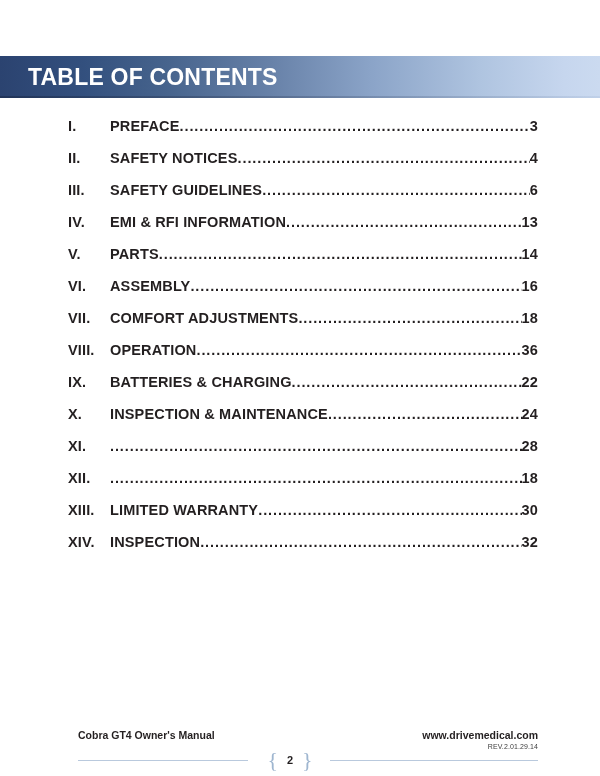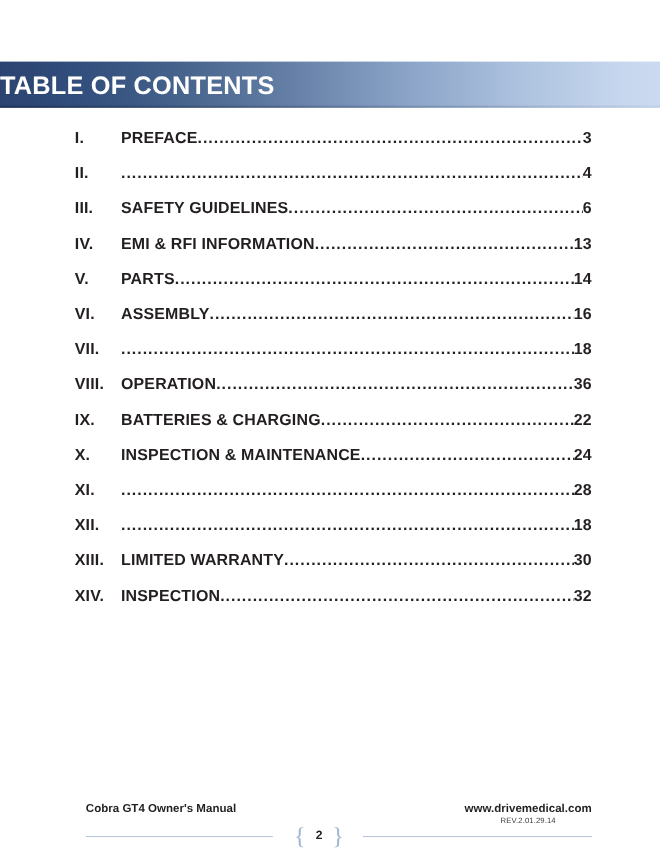--- a/index.html
+++ b/index.html
@@ -43,20 +43,21 @@
     bottom: 0;
     width: 100%;
     height: 2px;
     background: linear-gradient(to right, rgba(25,40,70,.55), rgba(160,180,210,.25));
   }
   .header-title {
     font-size: 23px;
     font-weight: bold;
     color: #ffffff;
     letter-spacing: .2px;
+    padding-left: 28px;
     line-height: 1;
     position: relative;
     z-index: 2;
     white-space: nowrap;
   }
 
   
   .toc {
     position: absolute;
     left: 68px;
@@ -111,21 +112,21 @@
     top: 4px;
     font-size: 10.5px;
     font-weight: bold;
     color: #231f20;
     white-space: nowrap;
   }
   .footer-right {
     position: absolute;
     right: 62px;
     top: 4px;
-    text-align: center;
+    text-align: right;
   }
   .footer-site {
     font-size: 10.5px;
     font-weight: bold;
     color: #231f20;
     white-space: nowrap;
     display: block;
   }
   .footer-rev {
     font-size: 7px;
@@ -186,20 +187,21 @@
 
 <div class="toc" id="toc-list">
     <div class="toc-row">
       <span class="toc-numeral">I.</span>
       <span class="toc-title">PREFACE</span>
       <span class="toc-leader">................................................................................................</span>
       <span class="toc-page">3</span>
     </div>
     <div class="toc-row">
       <span class="toc-numeral">II.</span>
+      <span class="toc-title">SAFETY NOTICES</span>
       <span class="toc-leader">................................................................................................</span>
       <span class="toc-page">4</span>
     </div>
     <div class="toc-row">
       <span class="toc-numeral">III.</span>
       <span class="toc-title">SAFETY GUIDELINES</span>
       <span class="toc-leader">................................................................................................</span>
       <span class="toc-page">6</span>
     </div>
     <div class="toc-row">
@@ -215,20 +217,21 @@
       <span class="toc-page">14</span>
     </div>
     <div class="toc-row">
       <span class="toc-numeral">VI.</span>
       <span class="toc-title">ASSEMBLY</span>
       <span class="toc-leader">................................................................................................</span>
       <span class="toc-page">16</span>
     </div>
     <div class="toc-row">
       <span class="toc-numeral">VII.</span>
+      <span class="toc-title">COMFORT ADJUSTMENTS</span>
       <span class="toc-leader">................................................................................................</span>
       <span class="toc-page">18</span>
     </div>
     <div class="toc-row">
       <span class="toc-numeral">VIII.</span>
       <span class="toc-title">OPERATION</span>
       <span class="toc-leader">................................................................................................</span>
       <span class="toc-page">36</span>
     </div>
     <div class="toc-row">

